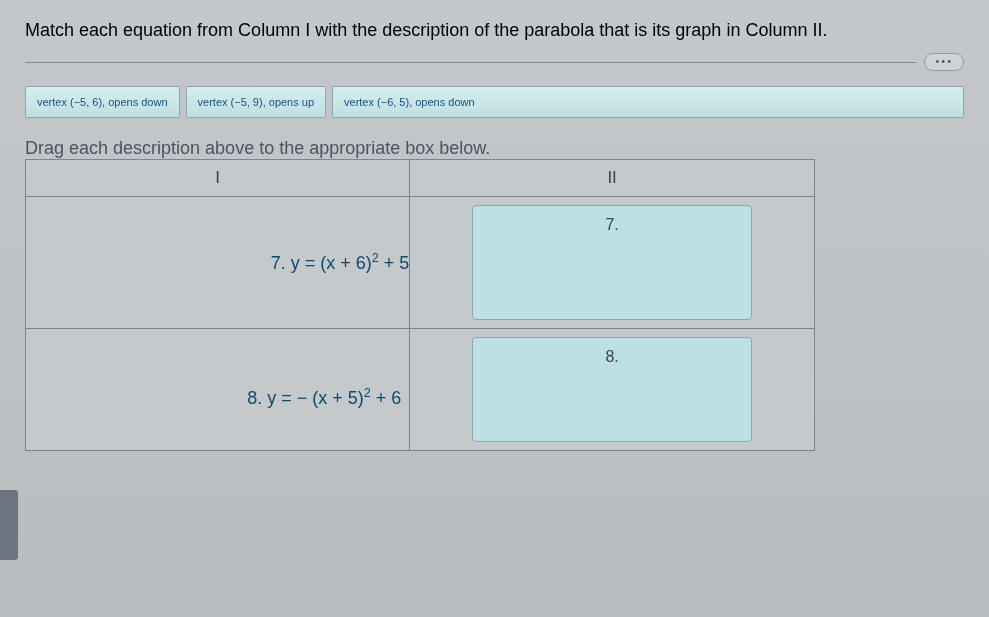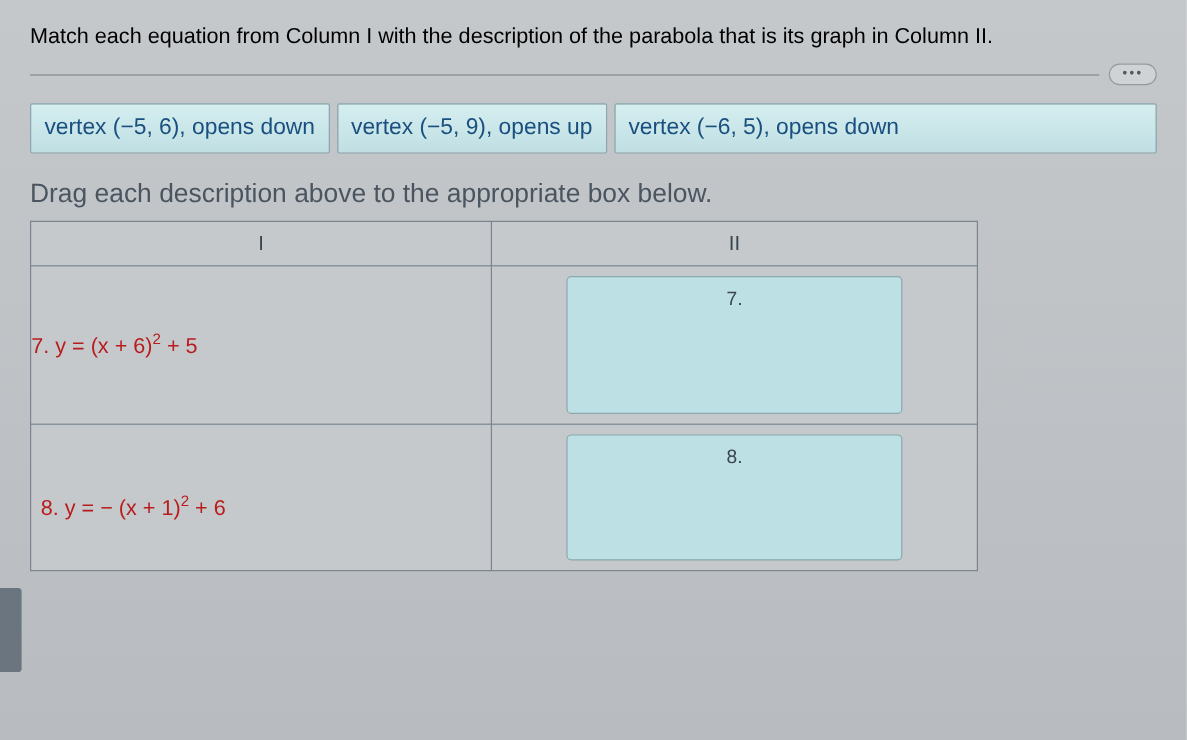--- a/index.html
+++ b/index.html
@@ -47,32 +47,31 @@
     .options-row {
       display: flex;
       gap: 6px;
       margin-bottom: 20px;
     }
     .option-tile {
       background: linear-gradient(to bottom, #d5eef0 0%, #c0dfe3 100%);
       border: 1px solid #8aa8ae;
       border-radius: 2px;
       padding: 9px 11px;
-      font-size: 19px;
+      font-size: 11px;
       color: #1a5080;
       cursor: grab;
       white-space: nowrap;
     }
     .option-tile:last-child {
       flex: 1;
     }
     .drag-instructions {
-      font-size: 22px;
+      font-size: 18px;
       color: #4a5560;
-      margin-bottom: 10px;
       font-weight: 500;
     }
     .match-table {
       border-collapse: collapse;
       width: 790px;
       background: #c5c9cc;
     }
     .match-table th, .match-table td {
       border: 1px solid #7a8590;
       padding: 0;
@@ -87,22 +86,22 @@
     .col-i {
       width: 385px;
     }
     .col-ii {
       width: 405px;
     }
     .equation-cell {
       vertical-align: middle;
       padding: 50px 8px;
       font-size: 18px;
-      color: #b91c1c;
-      text-align: left;
+      color: #0c4a6e;
+      text-align: right;
     }
     .row8 .equation-cell {
       padding: 45px 8px 30px 8px;
     }
     .drop-cell {
       text-align: center;
       vertical-align: middle;
       padding: 10px;
     }
     .drop-zone {
@@ -168,20 +167,20 @@
     <tr class="row7">
       <td class="equation-cell">
         <span class="eq-num">7.</span><span> y = (x + 6)</span><sup>2</sup><span> + 5</span>
       </td>
       <td class="drop-cell">
         <div class="drop-zone">7.</div>
       </td>
     </tr>
     <tr class="row8">
       <td class="equation-cell">
-        <span class="eq-num">8.</span><span> y = − (x + 1)</span><sup>2</sup><span> + 6</span>
+        <span class="eq-num">8.</span><span> y = − (x + 5)</span><sup>2</sup><span> + 6</span>
       </td>
       <td class="drop-cell">
         <div class="drop-zone">8.</div>
       </td>
     </tr>
   </tbody>
 </table>
 
 </body></html>

